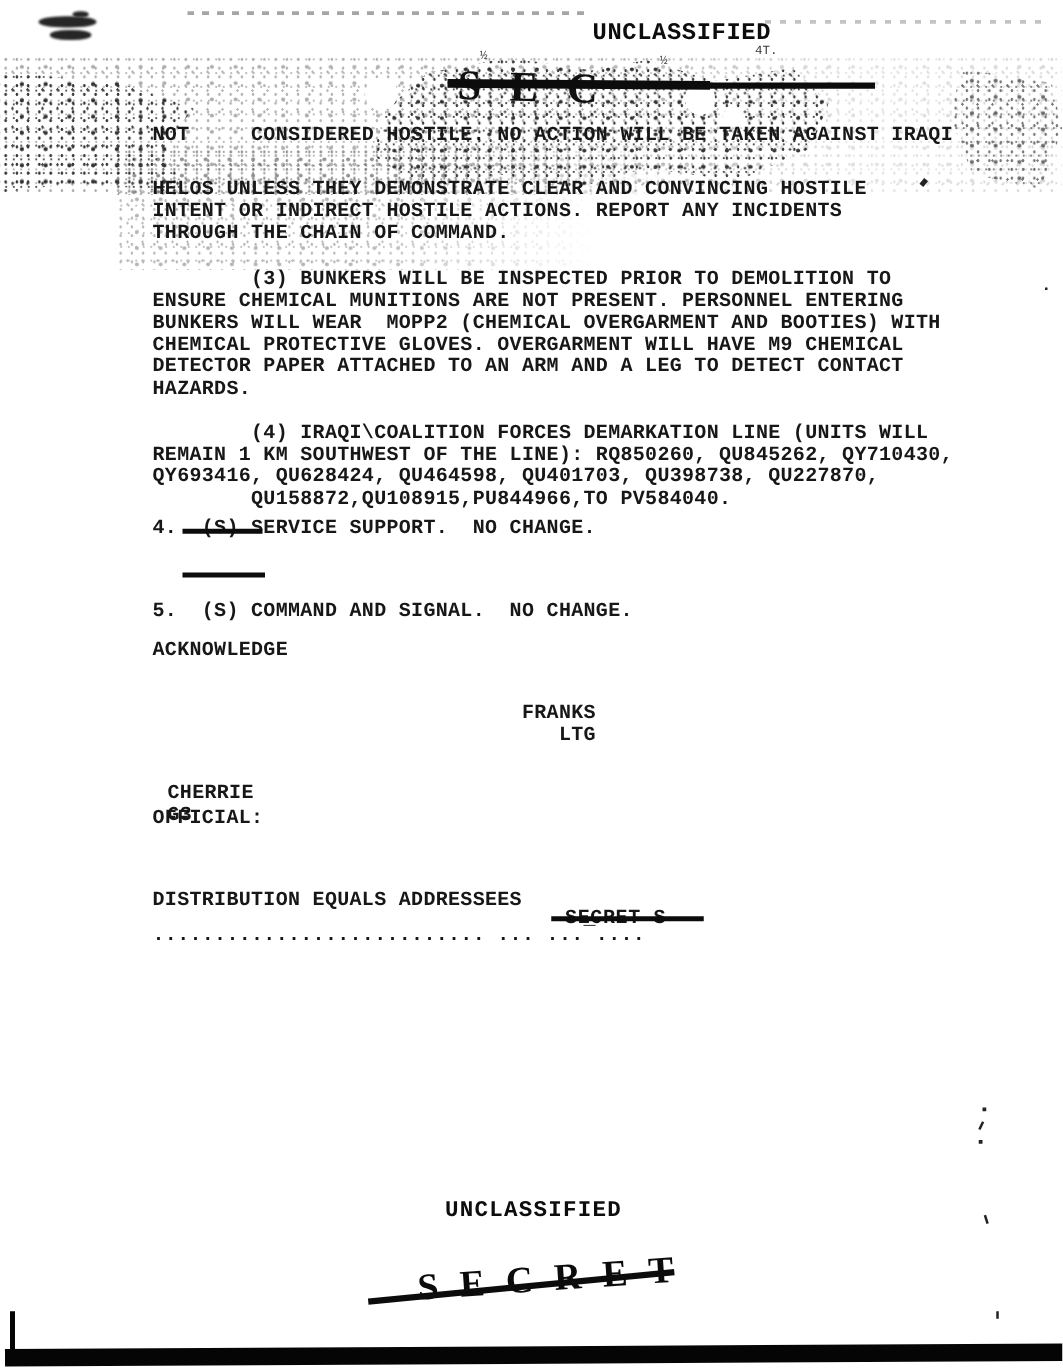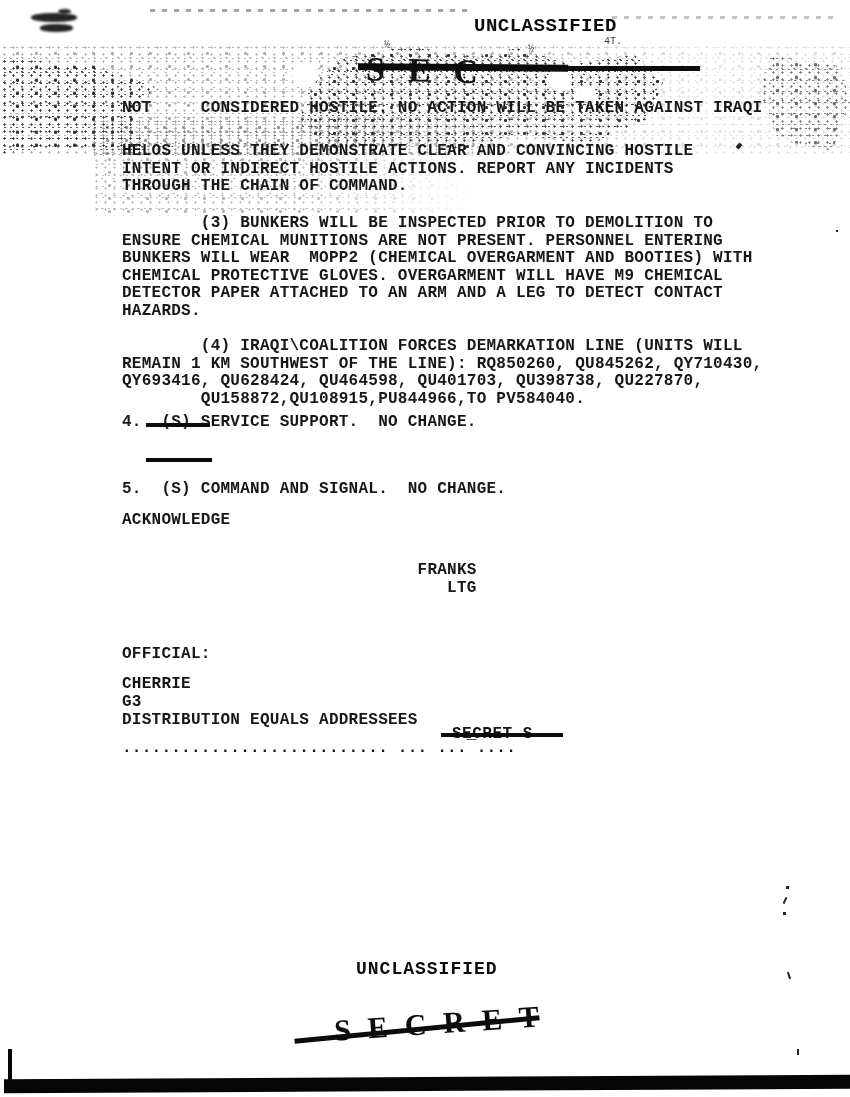--- a/index.html
+++ b/index.html
@@ -138,21 +138,21 @@
 
   <div class="tblock" style="top:562px;text-align:right;">
     <div class="tline">                            FRANKS</div>
     <div class="tline">                                 LTG</div>
   </div>
 
   <div class="tblock" style="top:614px;margin-top:32px;">
     <div class="tline">OFFICIAL:</div>
   </div>
 
-  <div class="tblock" style="top:676px;">
+  <div class="tblock" style="top:626px;margin-left:12px;">
     <div class="tline">CHERRIE</div>
     <div class="tline">G3</div>
   </div>
 
   <div class="tblock" style="top:712px;">
     <div class="tline">DISTRIBUTION EQUALS ADDRESSEES</div>
   </div>
 
   <div id="stamp-secret-small">SECRET S</div>
   <div class="strike" style="left:441px;top:733px;width:122px;height:3.5px;"></div>

